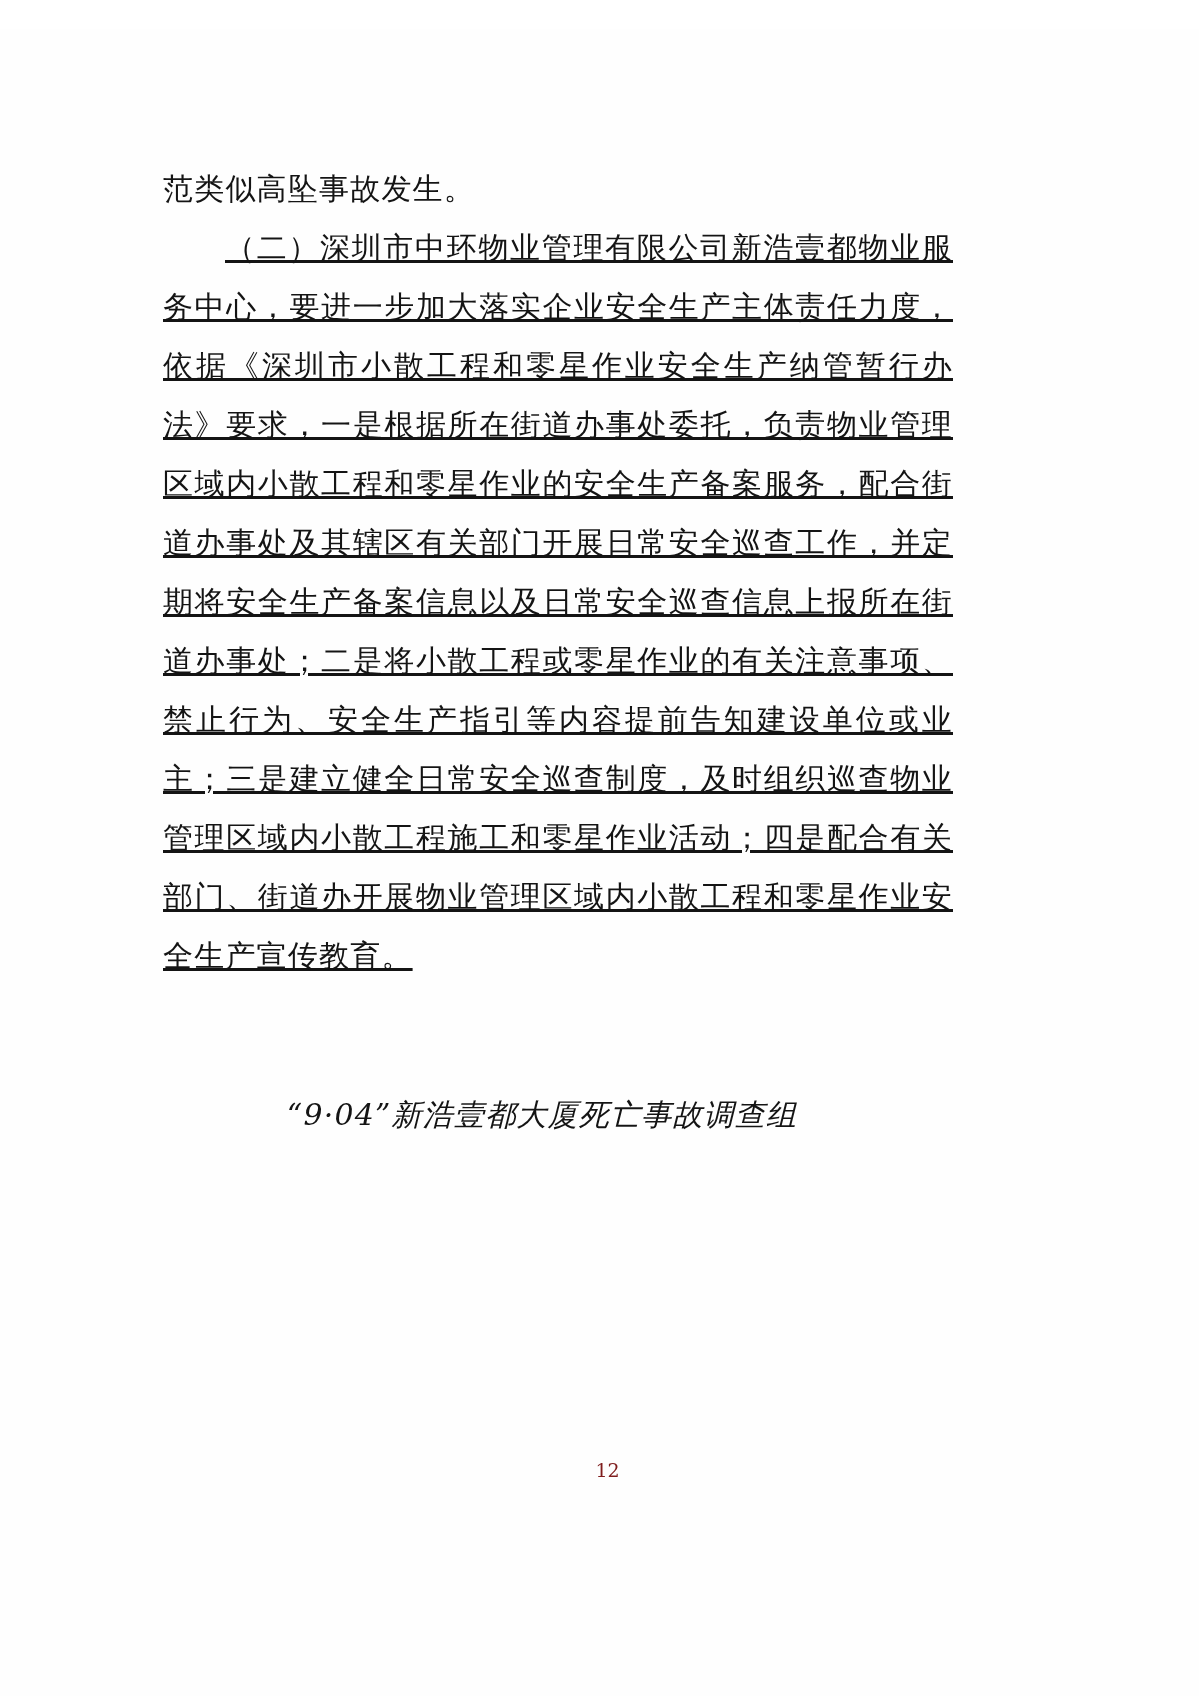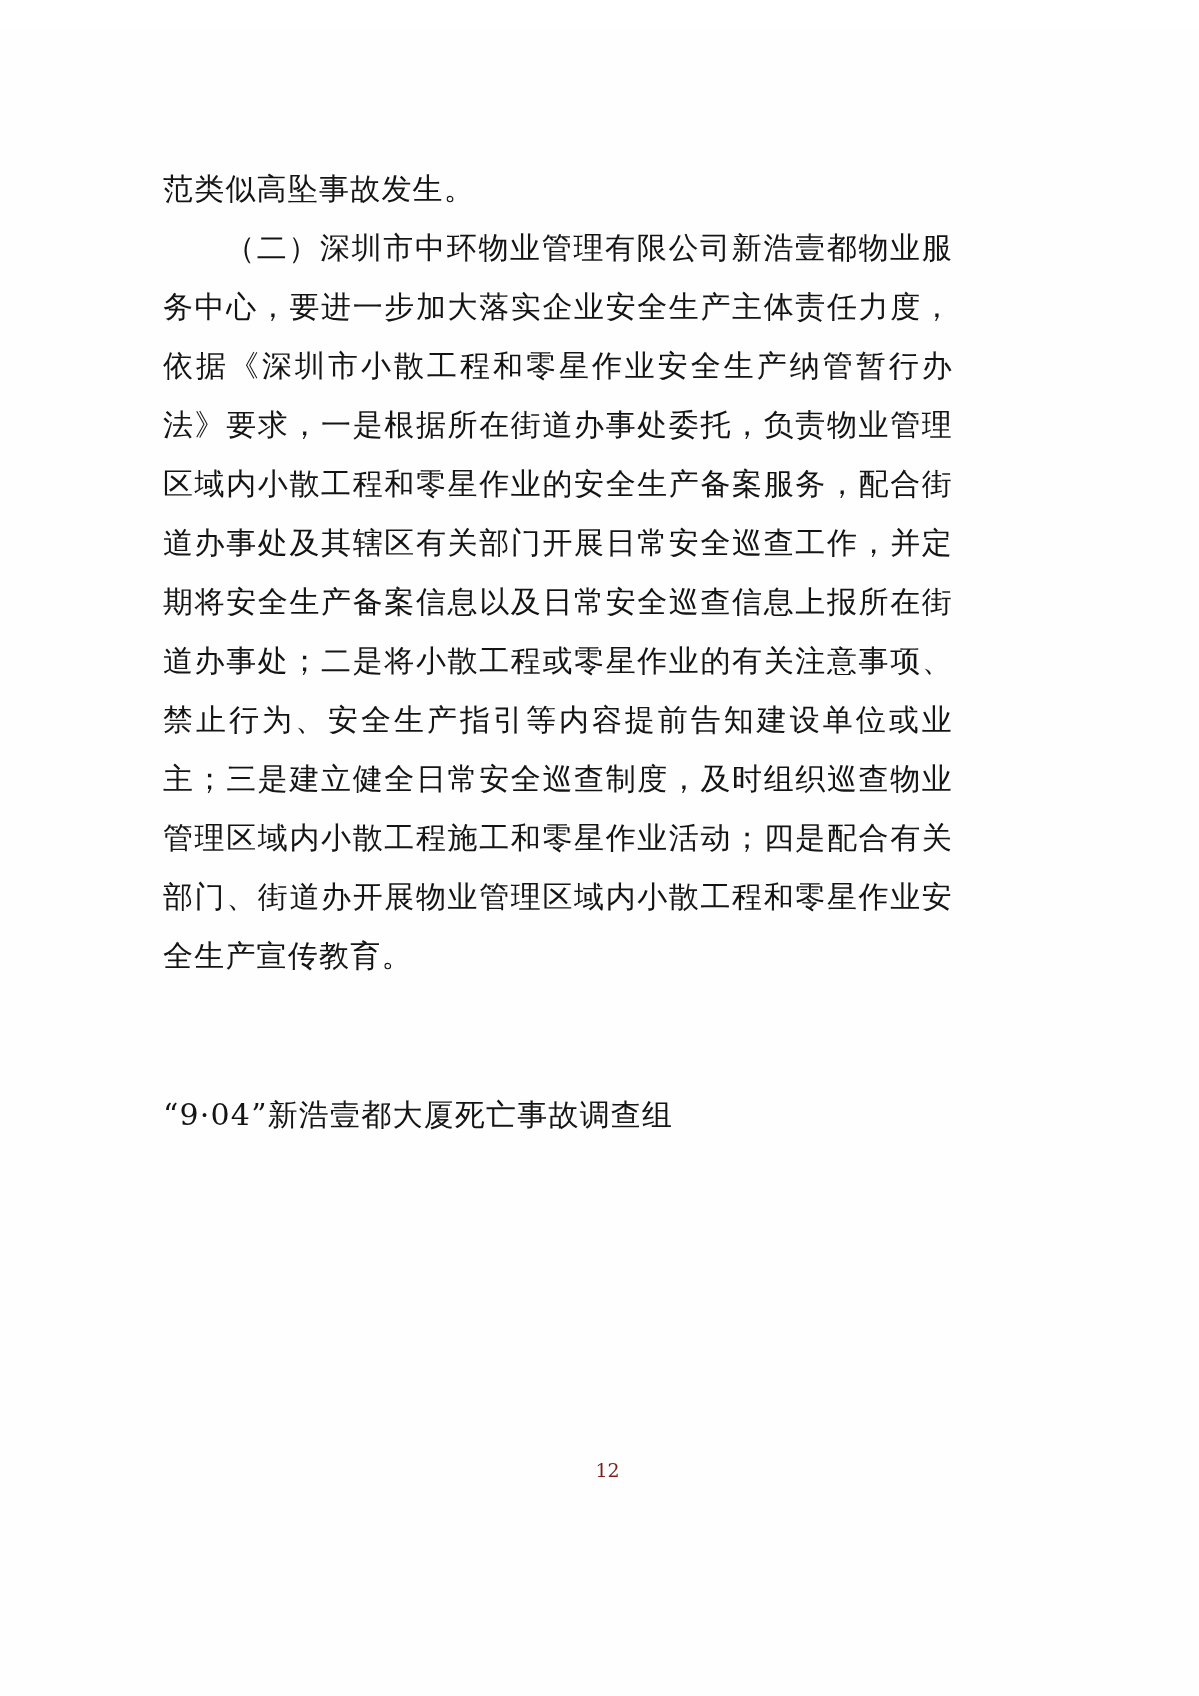--- a/index.html
+++ b/index.html
@@ -35,31 +35,33 @@
     line-height: 59px;
     letter-spacing: 1.2px;
     text-align: justify;
     text-justify: inter-character;
     margin: 0 0 0 0;
     font-family: "DejaVu Serif", "Liberation Serif", serif;
     color: #141414;
   }
   .indent {
     text-indent: 62px;
+    text-decoration: underline;
   }
   .spacer-block {
     height: 100px;
   }
   .signature {
     font-size: 30px;
     line-height: 59px;
     letter-spacing: 1.2px;
-    text-align: left;
+    text-align: center;
     padding-right: 32px;
     color: #141414;
+    font-style: italic;
   }
   .page-number {
     position: absolute;
     left: 8px;
     top: 1430px;
     width: 1199px;
     text-align: center;
     font-size: 19px;
     color: #7f1d1d;
     font-family: "DejaVu Serif", "Liberation Serif", serif;

